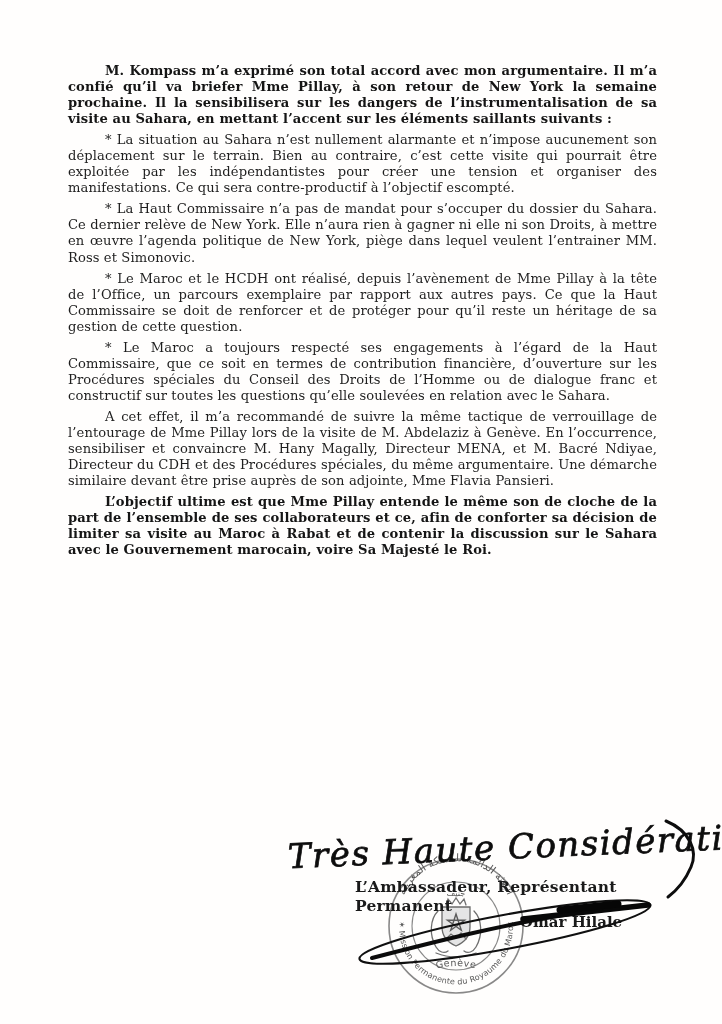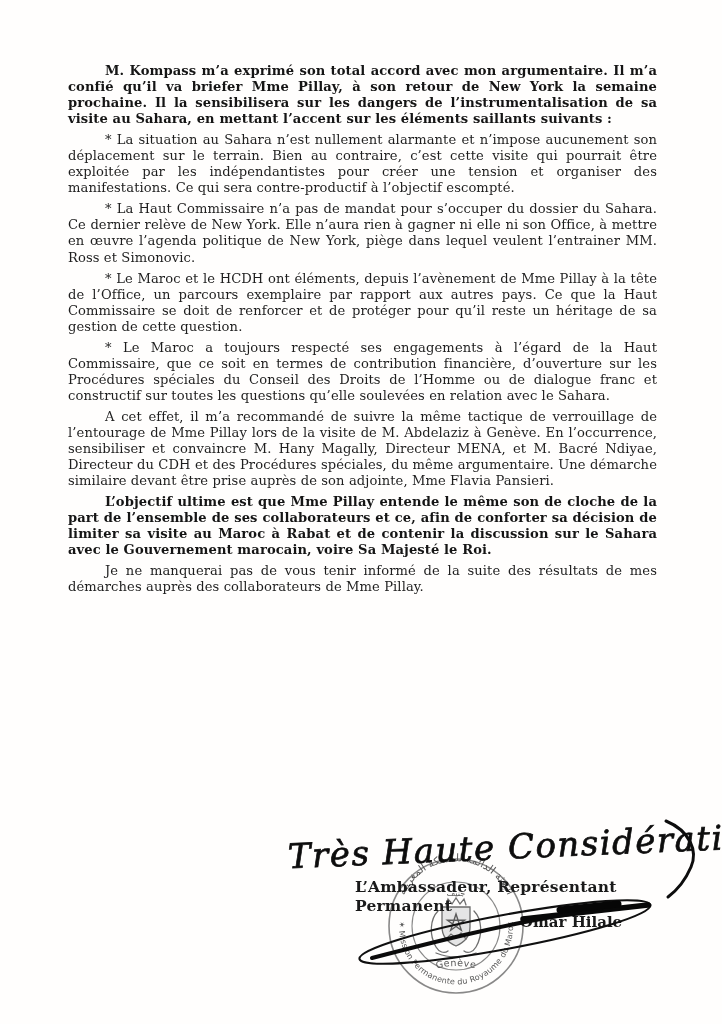--- a/index.html
+++ b/index.html
@@ -81,26 +81,25 @@
   .scrawl-heavy { fill: none; stroke: #060606; stroke-width: 7;   stroke-linecap: round; }
 </style>
 </head>
 <body>
 
 <div class="page">
 
   <div class="letter-body">
     <p class="para bold">M. Kompass m’a exprimé son total accord avec mon argumentaire. Il m’a confié qu’il va briefer Mme Pillay, à son retour de New York la semaine prochaine. Il la sensibilisera sur les dangers de l’instrumentalisation de sa visite au Sahara, en mettant l’accent sur les éléments saillants suivants :</p>
     <p class="para">* La situation au Sahara n’est nullement alarmante et n’impose aucunement son déplacement sur le terrain. Bien au contraire, c’est cette visite qui pourrait être exploitée par les indépendantistes pour créer une tension et organiser des manifestations. Ce qui sera contre-productif à l’objectif escompté.</p>
-    <p class="para">* La Haut Commissaire n’a pas de mandat pour s’occuper du dossier du Sahara. Ce dernier relève de New York. Elle n’aura rien à gagner ni elle ni son Office, à mettre en œuvre l’agenda politique de New York, piège dans lequel veulent l’entrainer MM. Ross et Simonovic.</p>
-    <p class="para">* Le Maroc et le HCDH ont éléments, depuis l’avènement de Mme Pillay à la tête de l’Office, un parcours exemplaire par rapport aux autres pays. Ce que la Haut Commissaire se doit de renforcer et de protéger pour qu’il reste un héritage de sa gestion de cette question.</p>
+    <p class="para">* La Haut Commissaire n’a pas de mandat pour s’occuper du dossier du Sahara. Ce dernier relève de New York. Elle n’aura rien à gagner ni elle ni son Droits, à mettre en œuvre l’agenda politique de New York, piège dans lequel veulent l’entrainer MM. Ross et Simonovic.</p>
+    <p class="para">* Le Maroc et le HCDH ont réalisé, depuis l’avènement de Mme Pillay à la tête de l’Office, un parcours exemplaire par rapport aux autres pays. Ce que la Haut Commissaire se doit de renforcer et de protéger pour qu’il reste un héritage de sa gestion de cette question.</p>
     <p class="para">* Le Maroc a toujours respecté ses engagements à l’égard de la Haut Commissaire, que ce soit en termes de contribution financière, d’ouverture sur les Procédures spéciales du Conseil des Droits de l’Homme ou de dialogue franc et constructif sur toutes les questions qu’elle soulevées en relation avec le Sahara.</p>
     <p class="para">A cet effet, il m’a recommandé de suivre la même tactique de verrouillage de l’entourage de Mme Pillay lors de la visite de M. Abdelaziz à Genève. En l’occurrence, sensibiliser et convaincre M. Hany Magally, Directeur MENA, et M. Bacré Ndiyae, Directeur du CDH et des Procédures spéciales, du même argumentaire. Une démarche similaire devant être prise auprès de son adjointe, Mme Flavia Pansieri.</p>
     <p class="para bold">L’objectif ultime est que Mme Pillay entende le même son de cloche de la part de l’ensemble de ses collaborateurs et ce, afin de conforter sa décision de limiter sa visite au Maroc à Rabat et de contenir la discussion sur le Sahara avec le Gouvernement marocain, voire Sa Majesté le Roi.</p>
-    <p class="para">Je ne manquerai pas de vous tenir informé de la suite des résultats de mes démarches auprès des collaborateurs de Mme Pillay.</p>
   </div>
 
   <div class="stamp-wrap">
     <svg viewBox="0 0 170 170" width="170" height="170" aria-hidden="true">
       <defs>
         <path id="arcTop" d="M 33 97 A 56 56 0 1 1 137 97" fill="none"></path>
         <path id="arcBottom" d="M 33 63 A 57 57 0 1 0 137 63" fill="none"></path>
         <path id="arcCity" d="M 55 131 Q 85 119 115 131" fill="none"></path>
       </defs>
 

